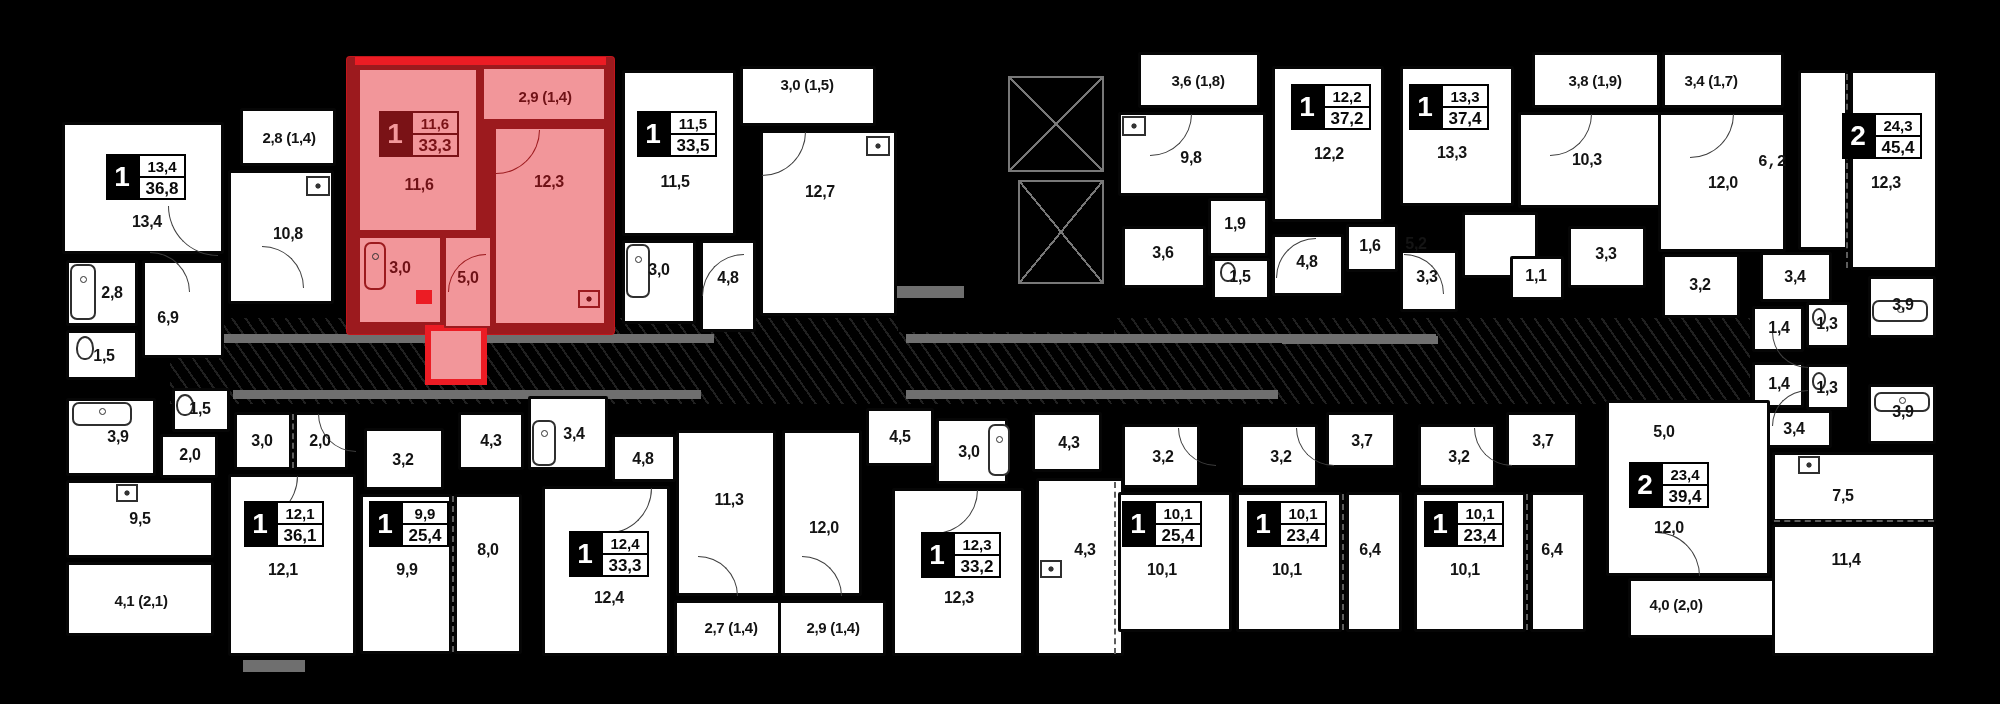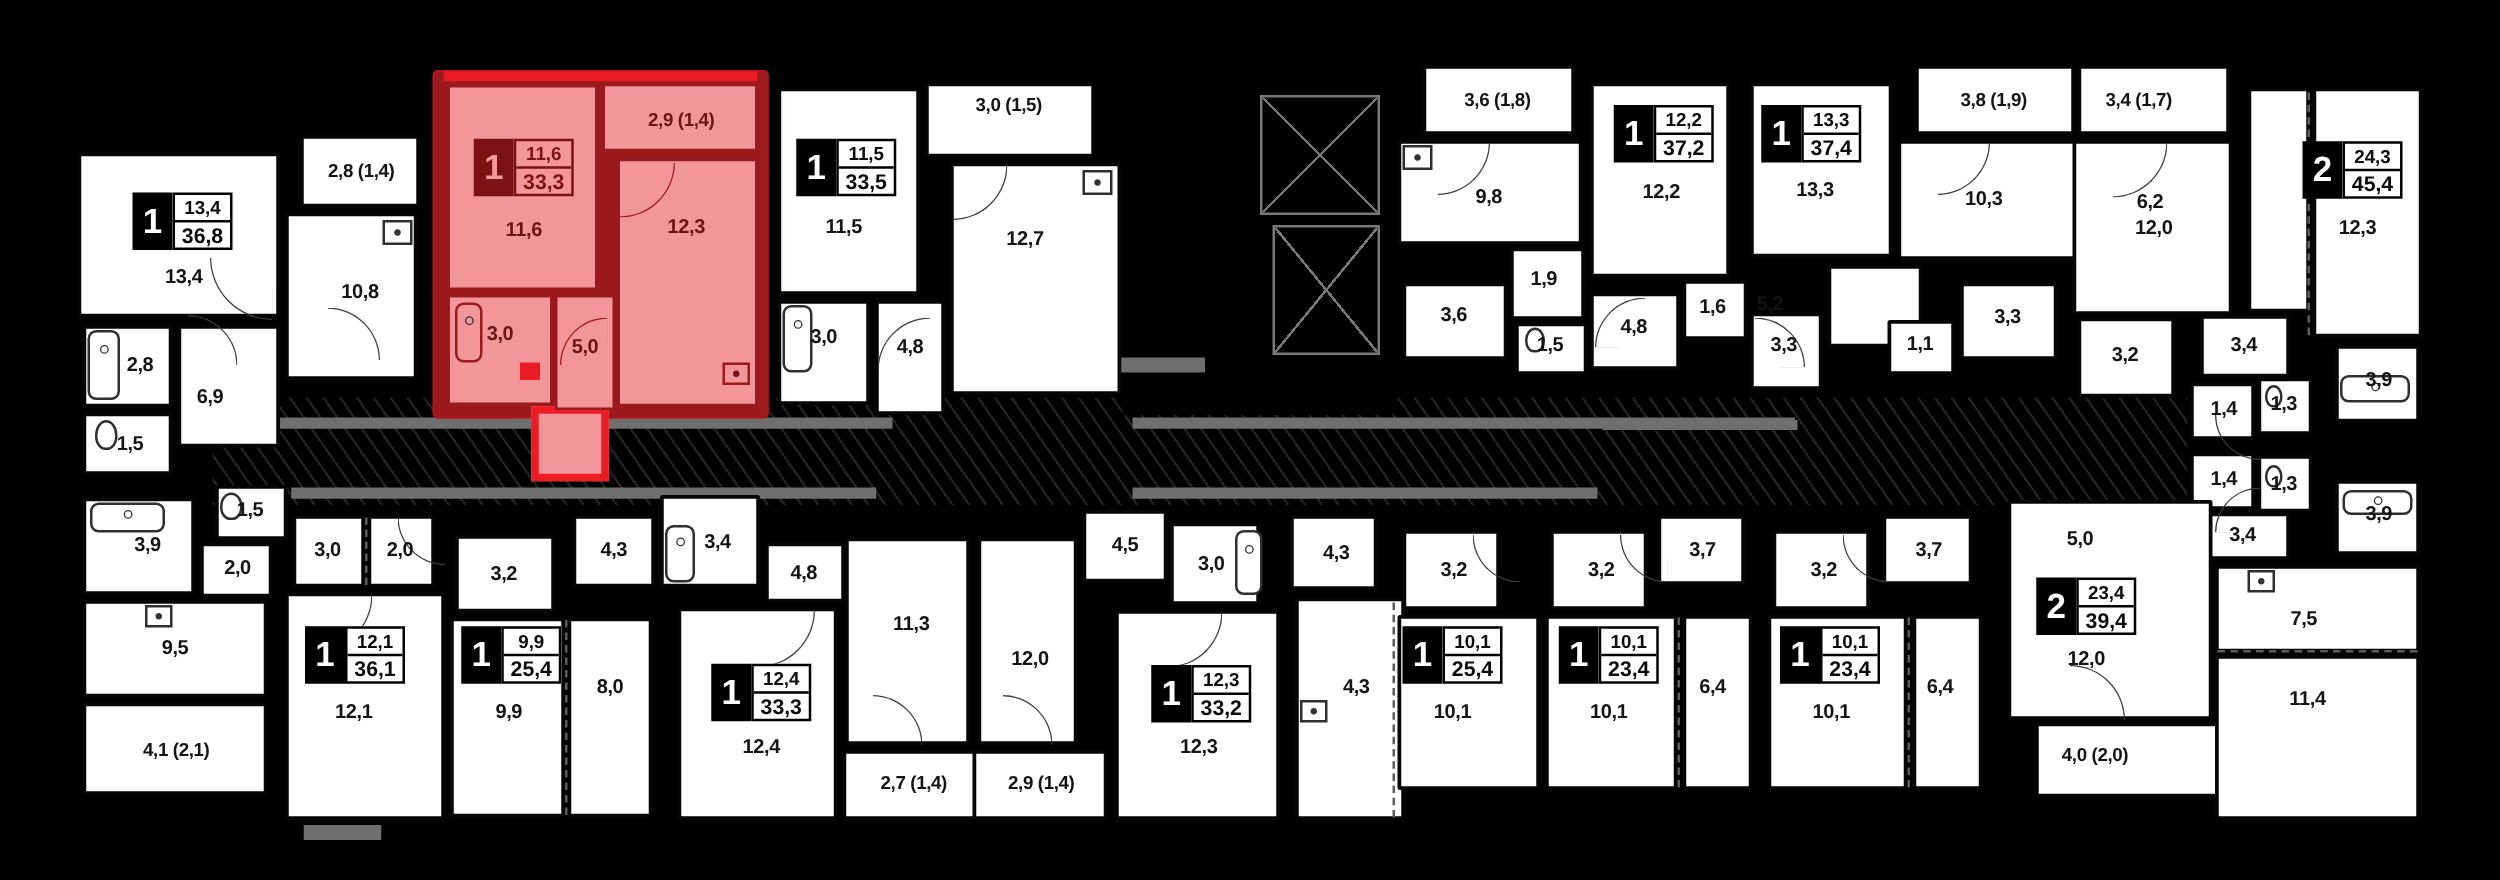--- a/index.html
+++ b/index.html
@@ -244,21 +244,21 @@
     <div class="lab" style="left: 1452px; top: 153px;">13,3</div>
     <div class="lab" style="left: 1427px; top: 277px;">3,3</div>
     <div class="lab" style="left: 1416px; top: 244px;">5,2</div>
     <div class="lab small" style="left: 1595px; top: 80px;">3,8 (1,9)</div>
     <div class="lab" style="left: 1587px; top: 160px;">10,3</div>
     <div class="lab" style="left: 1606px; top: 254px;">3,3</div>
     <div class="lab" style="left: 1536px; top: 276px;">1,1</div>
     <div class="lab small" style="left: 1711px; top: 80px;">3,4 (1,7)</div>
     <div class="lab" style="left: 1723px; top: 183px;">12,0</div>
     <div class="lab" style="left: 1700px; top: 285px;">3,2</div>
-    <div class="lab" style="left: 1720px; top: 162px;">6,2</div>
+    <div class="lab" style="left: 1772px; top: 162px; font-family: Liberation Mono, monospace;">6,2</div>
     <div class="lab" style="left: 1886px; top: 183px;">12,3</div>
     <div class="lab" style="left: 1795px; top: 277px;">3,4</div>
     <div class="lab" style="left: 1903px; top: 305px;">3,9</div>
     <div class="lab" style="left: 1779px; top: 328px;">1,4</div>
     <div class="lab" style="left: 1827px; top: 324px;">1,3</div>
     <div class="lab" style="left: 1779px; top: 384px;">1,4</div>
     <div class="lab" style="left: 1827px; top: 388px;">1,3</div>
     <div class="lab" style="left: 1903px; top: 412px;">3,9</div>
     <div class="lab" style="left: 1794px; top: 429px;">3,4</div>
     <div class="lab" style="left: 118px; top: 437px;">3,9</div>

